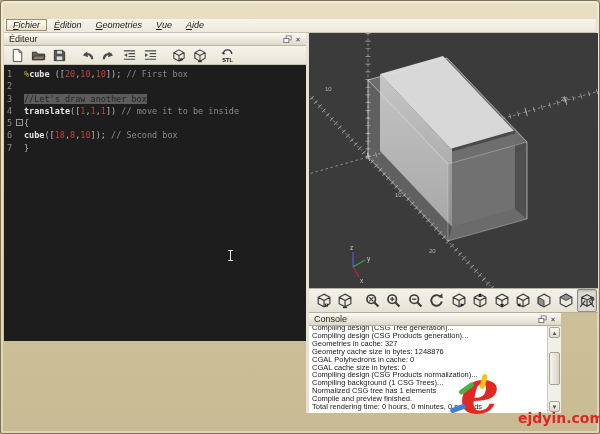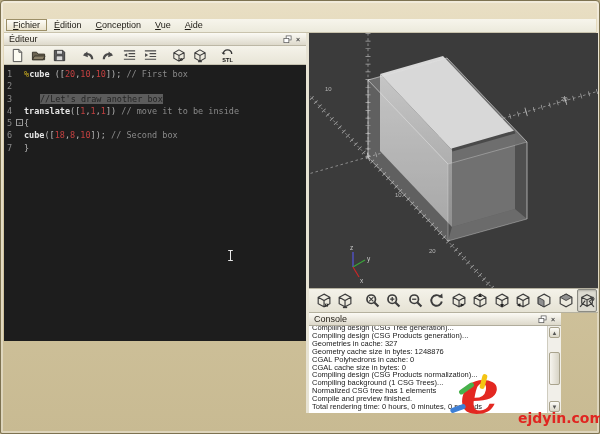--- a/index.html
+++ b/index.html
@@ -11,21 +11,21 @@
   .title-text{position:absolute;left:23px;top:3px;font-size:9px;color:#3b3428;white-space:nowrap;}
   .win-btn{position:absolute;top:0;height:14px;border:1px solid #8f8261;border-top:none;border-radius:0 0 3px 3px;background:linear-gradient(#fdfdfa,#d9d2bc 60%,#c9c0a6);box-sizing:border-box;text-align:center;color:#4a4236;font-size:8px;line-height:12px;}
   #btn-min{left:513px;width:17px;}
   #btn-max{left:531px;width:17px;}
   #btn-close{left:549px;width:30px;background:linear-gradient(#efa198,#d55145 55%,#bd3526);color:#fff;font-weight:bold;}
   .min-glyph{display:inline-block;width:7px;height:2px;background:#4a4236;margin-bottom:2px;}
   .max-glyph{display:inline-block;width:7px;height:5px;border:1px solid #4a4236;border-top-width:2px;margin-top:3px;}
 
   
   #menubar{position:absolute;left:3px;top:18px;right:3px;height:14px;background:linear-gradient(#f7f5ec,#eceadc);border-bottom:1px solid #c9c3ad;font-size:9px;color:#1d1a14;padding-left:2px;box-sizing:border-box;}
-  .menu-item{display:inline-block;padding:1px 7px 1px 7px;margin-top:0px;cursor:default;}
+  .menu-item{display:inline-block;padding:1px 7px 1px 7px;margin-top:0px;cursor:default;font-style:italic;}
   .menu-item::first-letter{text-decoration:underline;}
   .menu-item.selected{border:1px solid #9c8f68;background:linear-gradient(#fdfcf7,#e9e2cc);padding:0 6px;}
 
   
   #editor-panel{position:absolute;left:3px;top:32px;width:302px;height:308px;}
   .panel-header{position:absolute;left:0;right:0;top:0;height:13px;background:linear-gradient(#fbfaf5,#ddd9cb);border-bottom:1px solid #bcb7a5;font-size:9px;color:#26221a;padding:1px 0 0 5px;box-sizing:border-box;}
   .ph-btn{position:absolute;top:2px;width:10px;height:9px;text-align:center;font-size:7px;line-height:9px;color:#444;}
   .ph-undock{right:14px;}
   .ph-close{right:3px;font-weight:bold;}
   #editor-toolbar{position:absolute;left:0;right:0;top:13px;height:19px;background:linear-gradient(#f5f3ea,#e8e5d7);border-bottom:1px solid #c6c2b0;display:flex;align-items:center;padding-left:3px;box-sizing:border-box;}
@@ -39,21 +39,21 @@
   .code-line{display:flex;height:12.3px;line-height:12.3px;white-space:pre;}
   .line-num{width:8px;padding-left:3px;color:#8a8a8a;flex:none;}
   .fold-col{width:9px;flex:none;position:relative;}
   .fold-box{position:absolute;left:1px;top:2px;width:7px;height:7px;border:1px solid #9a9a9a;color:#cfcfcf;font-size:7px;line-height:6px;text-align:center;box-sizing:border-box;background:#1d1d1d;}
   .code-text{color:#b8b8b8;}
   .seg.kw{color:#e6e6e6;font-weight:bold;}
   .seg.num{color:#c34040;}
   .seg.cmt{color:#8a8a8a;}
   .seg.mod{color:#d2b21e;}
   .seg.pln{color:#b8b8b8;}
-  .seg.sel{background:#5c5c5c;color:#242424;margin-left:16px;}
+  .seg.sel{background:#5c5c5c;color:#242424;}
   #ibeam{position:absolute;left:222px;top:184px;width:9px;height:13px;}
 
   
   #splitter{position:absolute;left:305px;top:32px;width:3px;height:380px;background:#e7e3d4;}
 
   
   #viewport{position:absolute;left:308px;top:32px;width:289px;height:255px;background:#3b3b3b;}
   #vp-toolbar{position:absolute;left:308px;top:287px;width:289px;height:25px;background:linear-gradient(#f4f2e9,#e6e3d5);border-top:1px solid #b5b19f;border-bottom:1px solid #b5b19f;display:flex;align-items:center;padding-left:4px;box-sizing:border-box;}
   #vp-toolbar .tb-btn{width:20px;height:21px;}
   #vp-toolbar .tb-icon{width:17px;height:17px;}
@@ -81,21 +81,21 @@
   #wm-dash-b{left:450px;top:406px;width:16px;height:5px;background:#3d7fd6;transform:rotate(-20deg);}
   .wm-cn{position:absolute;left:516px;top:387px;font-size:17px;font-weight:bold;color:#e02520;letter-spacing:3px;font-family:"DejaVu Serif",serif;}
   .wm-domain{position:absolute;left:518px;top:410px;font-size:14px;font-weight:bold;color:#e02520;font-family:"DejaVu Sans",sans-serif;letter-spacing:0px;}
 </style>
 </head>
 <body>
 
 <div id="win">
 
 
-  <div id="menubar"><span class="menu-item selected">Fichier</span><span class="menu-item">Édition</span><span class="menu-item">Conception</span><span class="menu-item">Vue</span><span class="menu-item">Aide</span></div>
+  <div id="menubar"><span class="menu-item selected">Fichier</span><span class="menu-item">Édition</span><span class="menu-item">Geometries</span><span class="menu-item">Vue</span><span class="menu-item">Aide</span></div>
 
   <div id="editor-panel">
     <div class="panel-header">
       <span>Éditeur</span>
       <span class="ph-btn ph-undock">
         <svg viewBox="0 0 10 10" width="9" height="9">
             <rect x="3.5" y="1" width="5.5" height="4.5" fill="#fff" stroke="#555" stroke-width="0.8"></rect>
             <rect x="1" y="4" width="5.5" height="4.5" fill="#fff" stroke="#555" stroke-width="0.8"></rect>
           </svg>
       </span>

